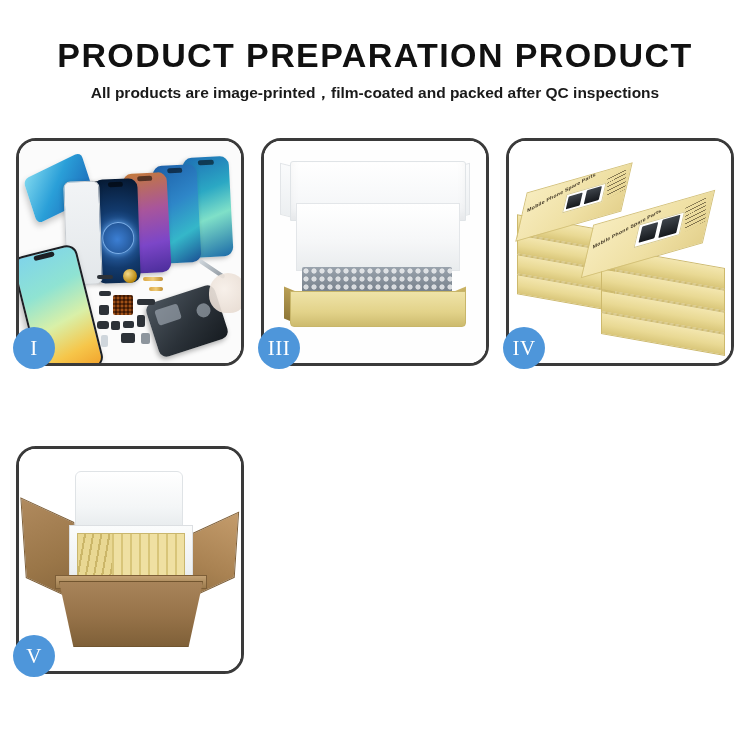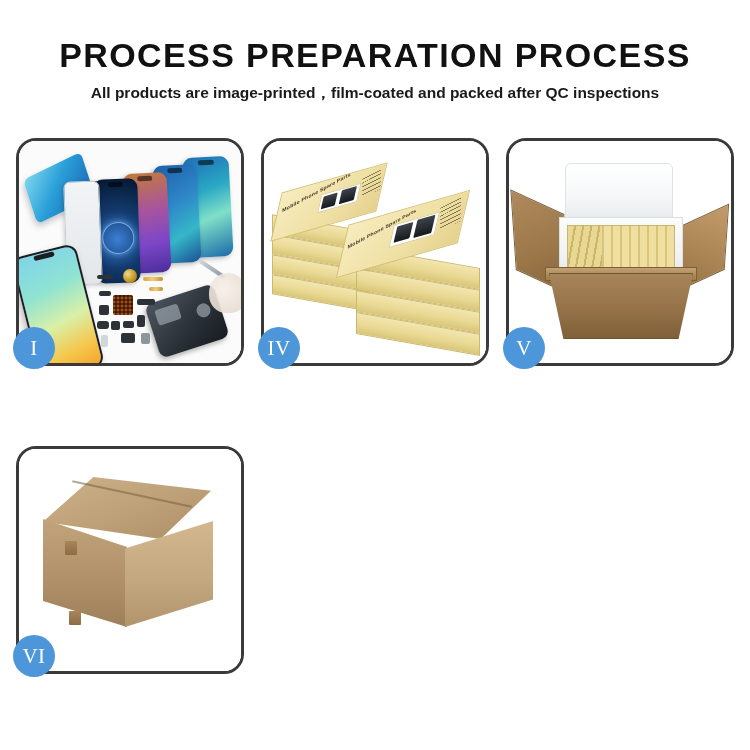--- a/index.html
+++ b/index.html
@@ -393,21 +393,21 @@
     background: linear-gradient(180deg,#a9855a,#8d6c44);
     border-radius:1px;
   }
 
   .label-hidden { position:absolute; width:1px; height:1px; overflow:hidden; clip:rect(0 0 0 0); }
 </style>
 </head>
 <body>
 
 <div id="header">
-  <div id="page-title">PROCESS PREPARATION PROCESS</div>
+  <div id="page-title">PRODUCT PREPARATION PRODUCT</div>
   <div id="page-subtitle">All products are image-printed，film-coated and packed after QC inspections</div>
 </div>
 
 <div id="panel-grid">
 
   <div class="panel">
     <div class="panel-stage">
       <div class="p1-bg"></div>
 
       <div class="ph-blueflat"></div>
@@ -451,20 +451,35 @@
       </div>
 
       <div class="tweezer"></div>
       <div class="hand"></div>
     </div>
     <div class="badge">I</div>
     <span class="label-hidden">Assorted phones, screen protectors and disassembled spare parts</span>
   </div>
 
 
+  <div class="panel">
+    <div class="panel-stage">
+      <div class="p3-bg"></div>
+      <div class="box3-flap-l"></div>
+      <div class="box3-flap-r"></div>
+      <div class="box3-lid"></div>
+      <div class="box3-foam"></div>
+      <div class="box3-bubble"></div>
+      <div class="box3-side-l"></div>
+      <div class="box3-side-r"></div>
+      <div class="box3-front"></div>
+    </div>
+    <div class="badge">III</div>
+    <span class="label-hidden">Open kraft box lined with white foam and bubble wrap</span>
+  </div>
 
   <div class="panel">
     <div class="panel-stage">
       <div class="p4-bg"></div>
       <div class="stack">
 
         <div class="kbox" style="left:0px;  top:62px;  width:96px; height:18px; transform:skewY(10deg);"></div>
         <div class="kbox" style="left:0px;  top:82px;  width:96px; height:18px; transform:skewY(10deg);"></div>
         <div class="kbox" style="left:0px;  top:102px; width:96px; height:18px; transform:skewY(10deg);"></div>
         <div class="kbox" style="left:0px;  top:122px; width:96px; height:18px; transform:skewY(10deg);"></div>
@@ -506,27 +521,14 @@
       <div class="c5-foam-lid"></div>
       <div class="c5-foam-body"></div>
       <div class="c5-contents"></div>
       <div class="c5-rim"></div>
       <div class="c5-front"></div>
     </div>
     <div class="badge">V</div>
     <span class="label-hidden">Shipping carton with foam insert filled with packed boxes</span>
   </div>
 
-  <div class="panel">
-    <div class="panel-stage">
-      <div class="p6-bg"></div>
-      <div class="c6-top"></div>
-      <div class="c6-top-seam"></div>
-      <div class="c6-left"></div>
-      <div class="c6-right"></div>
-      <span class="c6-tape" style="left:46px; top:92px;"></span>
-      <span class="c6-tape" style="left:50px; top:162px;"></span>
-    </div>
-    <div class="badge">VI</div>
-    <span class="label-hidden">Sealed brown shipping carton ready for dispatch</span>
-  </div>
 
 </div>
 
 </body></html>

